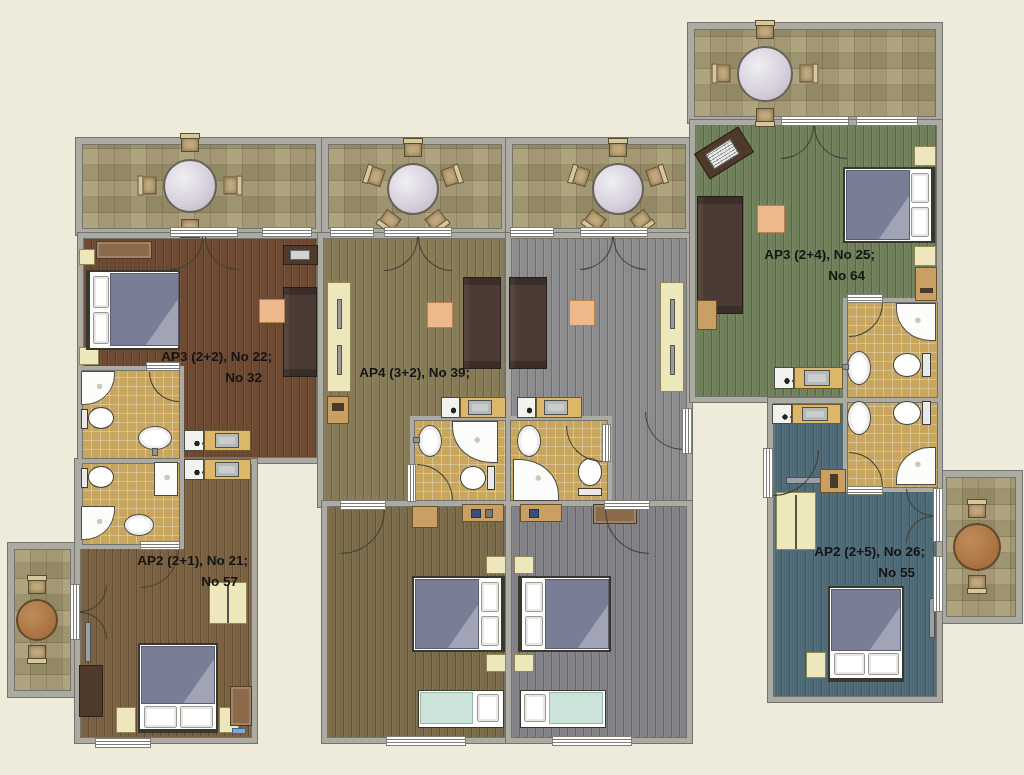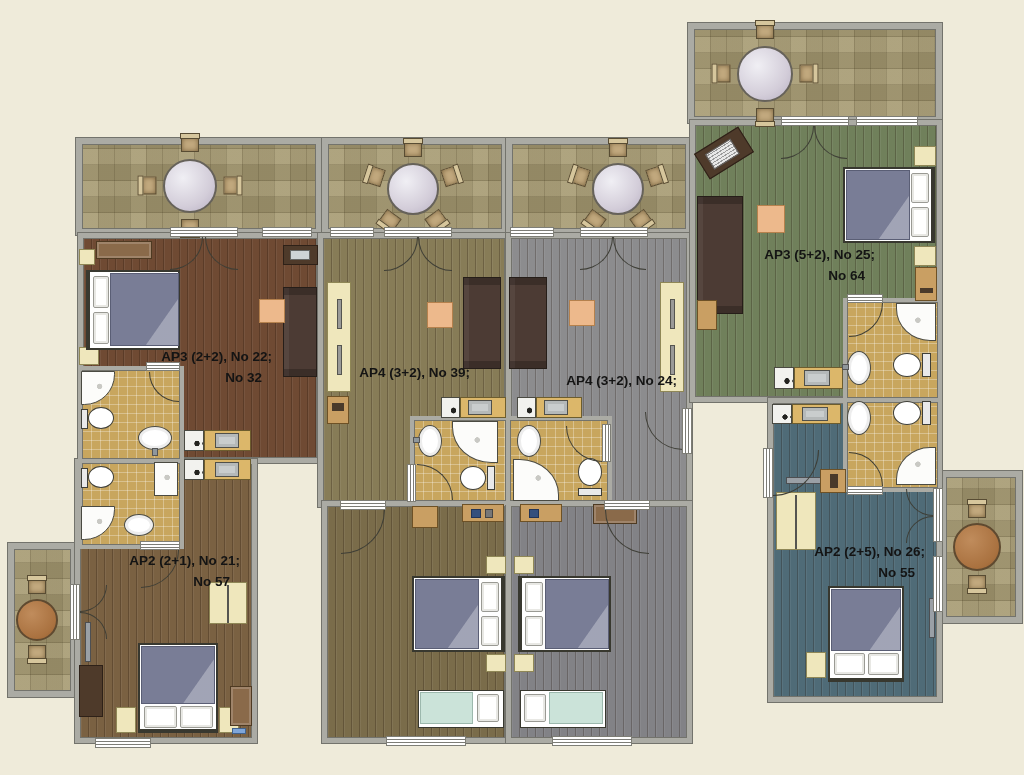--- a/index.html
+++ b/index.html
@@ -352,27 +352,26 @@
   <div class="win-v" style="left:933px;top:556px;width:10px;height:56px"></div>
 
   <div class="lbl" style="left:100px;top:346px;width:172px">
     <div>AP3 (2+2), No 22;</div>
     <div class="l2">No 32</div>
   </div>
   <div class="lbl" style="left:298px;top:362px;width:172px">
     <div>AP4 (3+2), No 39;</div>
   </div>
   <div class="lbl" style="left:505px;top:370px;width:172px">
-    <div>AP4 (3+2), No 24;</div>
   </div>
   <div class="lbl" style="left:703px;top:244px;width:172px">
-    <div>AP3 (5+2), No 25;</div>
+    <div>AP3 (2+4), No 25;</div>
     <div class="l2">No 64</div>
   </div>
-  <div class="lbl" style="left:68px;top:550px;width:172px">
+  <div class="lbl" style="left:76px;top:550px;width:172px">
     <div>AP2 (2+1), No 21;</div>
     <div class="l2">No 57</div>
   </div>
   <div class="lbl" style="left:753px;top:541px;width:172px">
     <div>AP2 (2+5), No 26;</div>
     <div class="l2">No 55</div>
   </div>
 
 </div>
 

